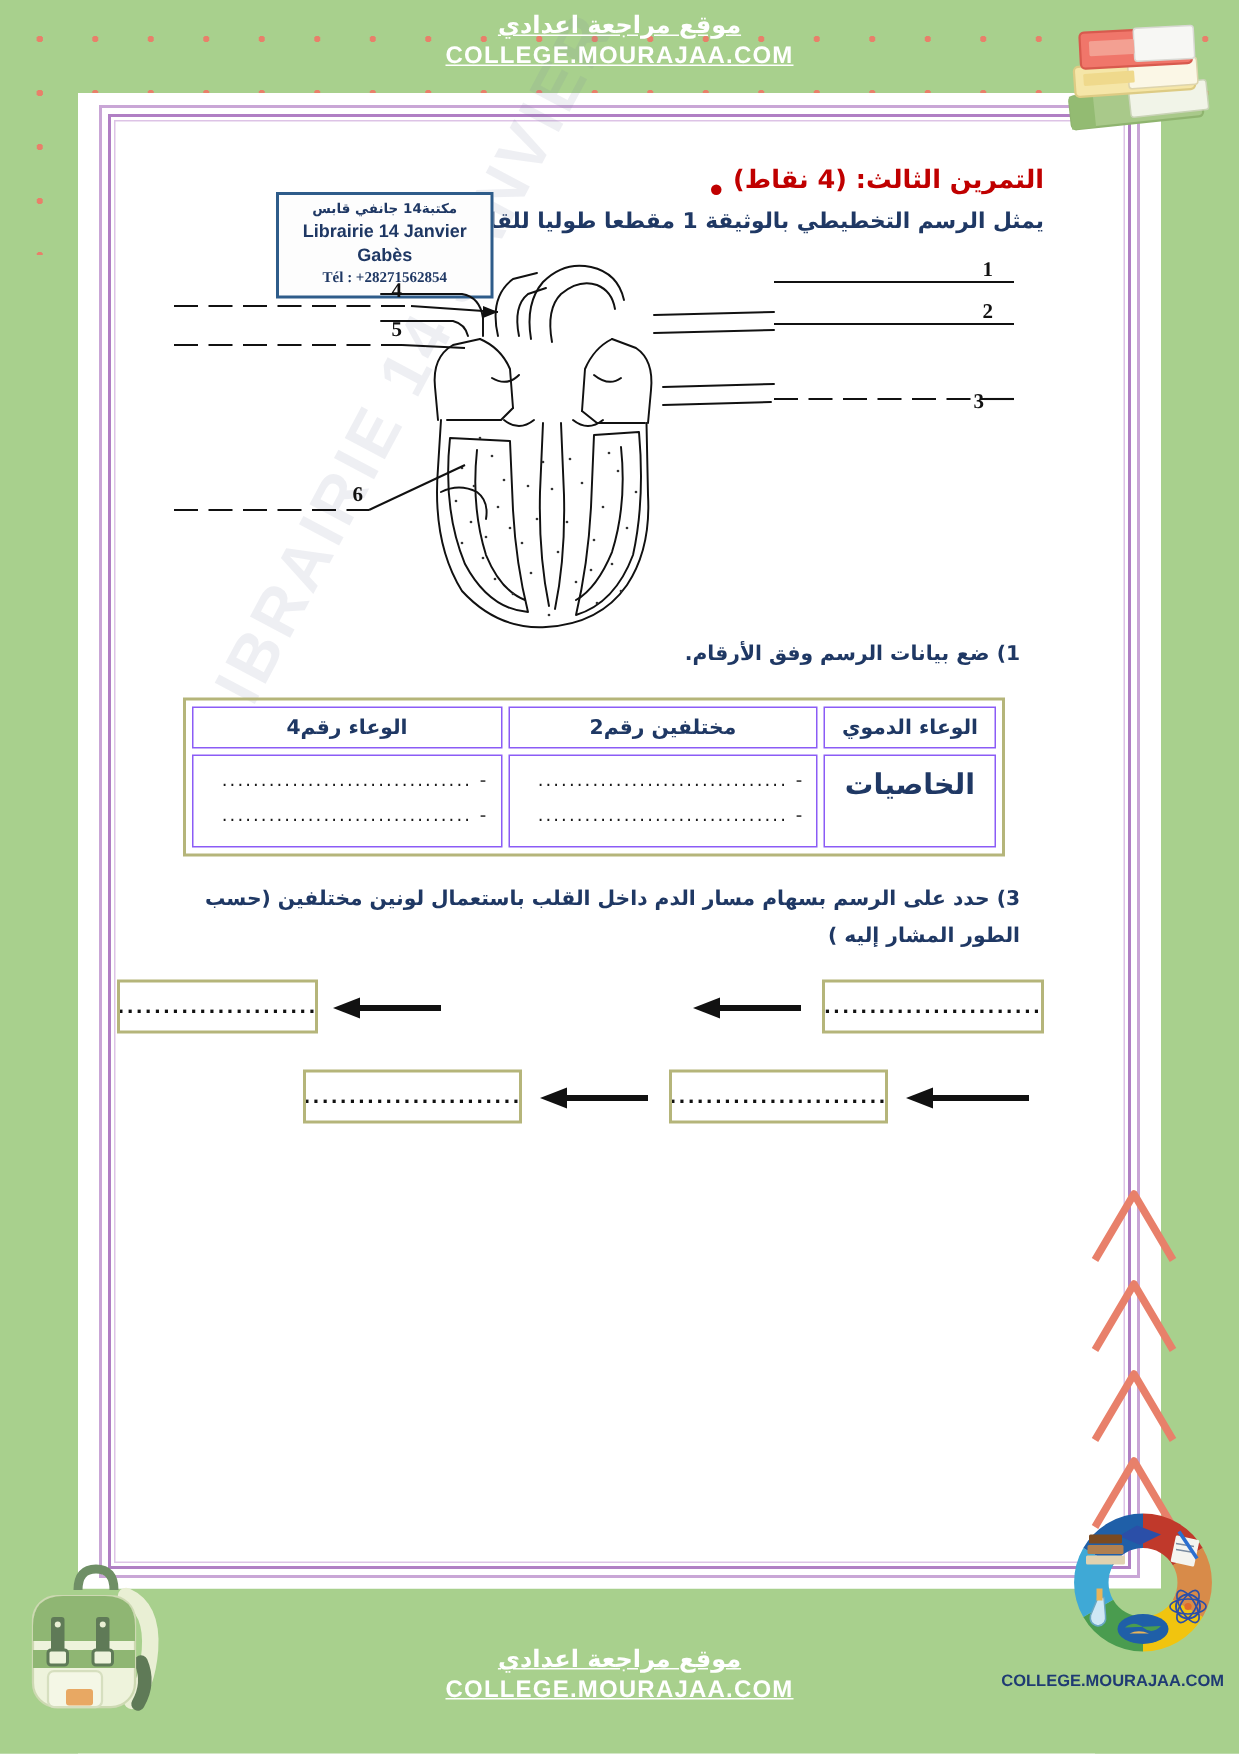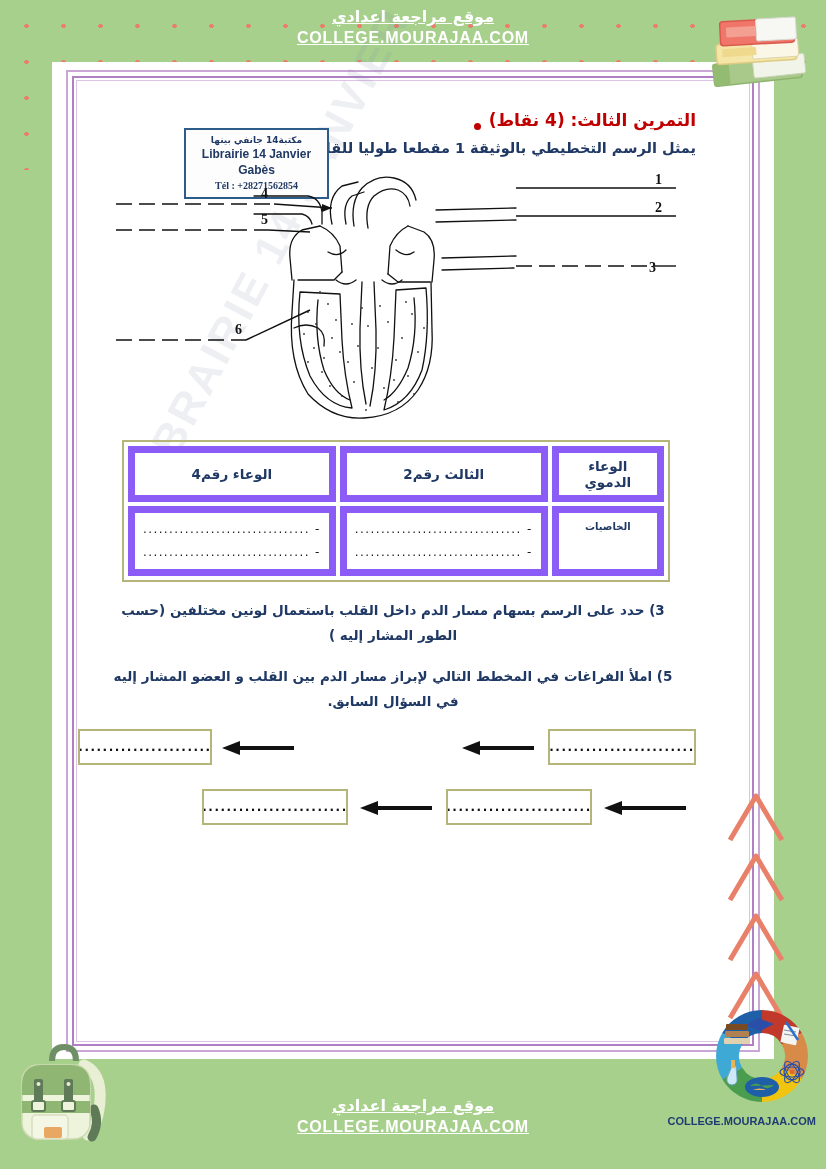--- a/index.html
+++ b/index.html
@@ -232,57 +232,57 @@
     font-family: "DejaVu Sans", sans-serif;
     font-size: 13.5px;
     color: #1f3864;
     font-weight: 600;
     text-align: right;
     line-height: 1.85;
     direction: rtl;
   }
   .q-indent { padding: 0 16px 0 10px; }
   .q-spacer-sm { margin-top: 10px; }
-  .q-spacer-md { margin-top: 16px; text-align: center; }
+  .q-spacer-md { margin-top: 16px; }
   .dotfill {
     letter-spacing: 1.5px;
     font-weight: 700;
   }
 
   
   .vessel-table {
     width: 548px;
     margin: 16px auto 0;
     border-collapse: separate;
     border-spacing: 4px;
     border: 2px solid #b5b57a;
     direction: rtl;
   }
   .vessel-table td {
-    border: 7px solid #8b5cf6;
+    border: 1px solid #8b5cf6;
     background: #ffffff;
     vertical-align: top;
     padding: 5px 8px;
   }
   .vessel-table .hdr {
     text-align: center;
     font-family: "DejaVu Sans", sans-serif;
     font-size: 13.5px;
     font-weight: bold;
     color: #1f3864;
     height: 28px;
     vertical-align: middle;
   }
   .vessel-table .body-cell {
     height: 62px;
   }
   .vessel-table .label-cell {
     text-align: center;
     font-family: "DejaVu Sans", sans-serif;
-    font-size: 10px;
+    font-size: 19px;
     font-weight: bold;
     color: #1f3864;
     padding-top: 8px;
   }
   .blank-line {
     font-family: "DejaVu Sans", sans-serif;
     font-size: 12px;
     color: #1a1a1a;
     letter-spacing: 1.4px;
     line-height: 1.9;
@@ -385,21 +385,21 @@
     <polyline points="4,110 30,66 56,110"></polyline>
     <polyline points="4,170 30,126 56,170"></polyline>
     <polyline points="4,228 30,184 56,228"></polyline>
   </g>
 </svg>
 </div>
 
 <div class="content">
 
   <div class="stamp-box">
-    <div class="stamp-ar">مكتبة14 جانفي بينها</div>
+    <div class="stamp-ar">مكتبة14 جانفي قابس</div>
     <div class="stamp-fr">Librairie 14 Janvier Gabès</div>
     <div class="stamp-tel">Tél : +28271562854</div>
   </div>
 
   <div class="exercise-title">
     <span class="exercise-title-label">التمرين الثالث: (4 نقاط)</span>
     <span class="bullet-dot"></span>
   </div>
 
   <div class="intro-line">يمثل الرسم التخطيطي بالوثيقة 1 مقطعا طوليا للقلب.</div>
@@ -514,27 +514,31 @@
         <text x="172" y="36">4</text>
         <text x="172" y="62">5</text>
         <text x="146" y="172">6</text>
         <text x="566" y="22">1</text>
         <text x="566" y="50">2</text>
         <text x="560" y="110">3</text>
       </g>
     </svg>
   </div>
 
+  <div class="question q-indent">
+    <span>1)</span>
+    <span>ضع بيانات الرسم وفق الأرقام.</span>
+  </div>
 
 
   <table class="vessel-table">
     <tbody>
         <tr>
       <td class="hdr">الوعاء الدموي</td>
-      <td class="hdr">الثالث رقم2</td>
+      <td class="hdr">مختلفين رقم2</td>
       <td class="hdr">الوعاء رقم4</td>
     </tr>
     <tr>
       <td class="body-cell label-cell">الخاصيات</td>
       <td class="body-cell">
         <div class="blank-line">- ................................</div>
         <div class="blank-line">- ................................</div>
       </td>
       <td class="body-cell">
         <div class="blank-line">- ................................</div>
@@ -543,24 +547,20 @@
     </tr>
   </tbody>
     </table>
 
   <div class="question q-indent q-spacer-md">
     <span>3)</span>
     <span>حدد على الرسم بسهام مسار الدم داخل القلب باستعمال لونين مختلفين (حسب الطور المشار إليه )</span>
   </div>
 
 
-  <div class="question q-indent q-spacer-md">
-    <span>5)</span>
-    <span>املأ الفراغات في المخطط التالي لإبراز مسار الدم بين القلب و العضو المشار إليه في السؤال السابق.</span>
-  </div>
 
   <div class="flowchart">
 
     <div class="fbox" style="right:0; top:2px; width:148px;">
       <span class="fdots">............................</span>
     </div>
 
     <div class="farrow" style="right:160px; top:13px;">
       <svg width="76" height="16" viewBox="0 0 76 16">
         <line x1="74" y1="8" x2="18" y2="8" stroke="#111" stroke-width="4"></line>

